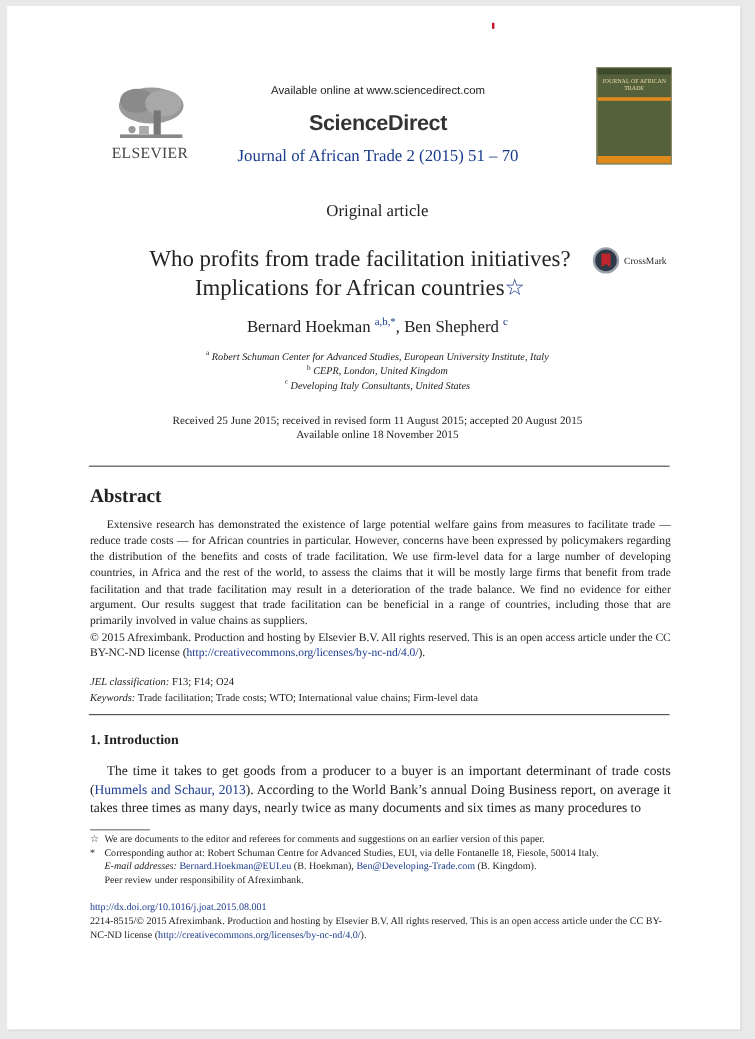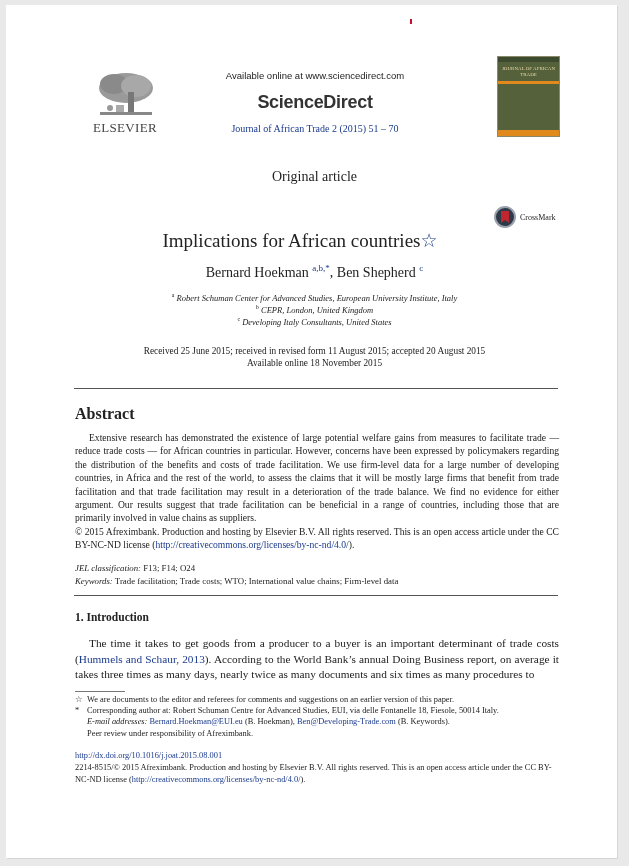--- a/index.html
+++ b/index.html
@@ -13,21 +13,21 @@
   }
   .abs { position:absolute; }
   .red-mark { left:410px; top:19px; width:2px; height:5px; background:#c8102e; }
 
   
   .elsevier-logo { left:64px; top:72px; width:70px; height:64px;margin-left:26px; }
   .elsevier-tree { position:absolute; left:6px; top:0; width:58px; height:46px; }
   .elsevier-text { position:absolute; left:0; top:48px; width:70px; text-align:center; font-size:13px; letter-spacing:0.3px; color:#444; }
   .avail { left:160px; top:70px; width:310px; text-align:center; font-family:"Liberation Sans", sans-serif; font-size:9.5px; color:#222; }
   .sd { left:160px; top:92px; width:310px; text-align:center; font-family:"Liberation Sans", sans-serif; font-weight:bold; font-size:18px; color:#333; letter-spacing:-0.3px; }
-  .jrn { left:160px; top:123px; width:310px; text-align:center; font-size:10px; color:#1a3a8c; }
+  .jrn { left:160px; top:123px; width:310px; text-align:center; font-size:14px; color:#1a3a8c; }
   .cover { left:497px; top:56px; width:61px; height:79px; background:#55613a; border:1px solid #8a8a6a; }
   .cover-top { position:absolute; left:0; top:0; width:100%; height:5px; background:#3d4a2d; }
   .cover-title { position:absolute; left:0; top:9px; width:100%; text-align:center; color:#e8d9a8; font-size:5px; line-height:6px; }
   .cover-band { position:absolute; left:0; top:24px; width:100%; height:3px; background:#e08a1e; }
   .cover-foot { position:absolute; left:0; bottom:0; width:100%; height:6px; background:#e08a1e; }
 
   
   .article-type { left:0; top:169px; width:629px; text-align:center; font-size:14px; color:#222; }
   .title { left:60px; top:205px; width:480px; text-align:center; font-size:19px; line-height:24px; color:#222; }
   .crossmark { left:494px; top:206px; display:flex; align-items:center; }
@@ -78,21 +78,21 @@
 <div class="abs jrn">Journal of African Trade 2 (2015) 51 – 70</div>
 <div class="abs cover">
   <div class="cover-top"></div>
   <div class="cover-title">JOURNAL OF AFRICAN TRADE</div>
   <div class="cover-band"></div>
   <div class="cover-foot"></div>
 </div>
 
 <div class="abs article-type">Original article</div>
 <div class="abs title">
-  <br>
+  <span>Who profits from trade facilitation initiatives?</span><br>
   <span>Implications for African countries</span><span class="link">☆</span>
 </div>
 <div class="abs crossmark">
   <div class="cm-circle">
       <div class="cm-ribbon"></div>
     </div>
   <span class="cm-label">CrossMark</span>
 </div>
 <div class="abs authors">
   <span>Bernard Hoekman</span>
@@ -117,17 +117,17 @@
 <div class="abs hr" style="top:595px"></div>
 
 <div class="abs h-bold" style="top:611px;font-size:11.5px">1. Introduction</div>
 <div class="abs intro-p" style="top:636px">
   <span class="indent" style="display:inline-block;width:14px"></span><span>The time it takes to get goods from a producer to a buyer is an important determinant of trade costs (</span><span class="link">Hummels and Schaur, 2013</span><span>). According to the World Bank’s annual Doing Business report, on average it takes three times as many days, nearly twice as many documents and six times as many procedures to</span>
 </div>
 
 <div class="abs fn-rule"></div>
 <div class="abs fn" style="top:694px"><span class="mk">☆</span><span>We are documents to the editor and referees for comments and suggestions on an earlier version of this paper.</span></div>
 <div class="abs fn" style="top:705px"><span class="mk">*</span><span>Corresponding author at:  Robert Schuman Centre for Advanced Studies, EUI, via delle Fontanelle 18, Fiesole, 50014 Italy.</span></div>
-<div class="abs fn" style="top:716px"><span class="ind"><i>E-mail addresses:</i> <span class="link">Bernard.Hoekman@EUI.eu</span><span> (B. Hoekman), </span><span class="link">Ben@Developing-Trade.com</span><span> (B. Keywords).</span></span></div>
+<div class="abs fn" style="top:716px"><span class="ind"><i>E-mail addresses:</i> <span class="link">Bernard.Hoekman@EUI.eu</span><span> (B. Hoekman), </span><span class="link">Ben@Developing-Trade.com</span><span> (B. Kingdom).</span></span></div>
 <div class="abs fn" style="top:728px"><span class="ind">Peer review under responsibility of Afreximbank.</span></div>
 
 <div class="abs bottom" style="top:750px"><span class="link">http://dx.doi.org/10.1016/j.joat.2015.08.001</span></div>
 <div class="abs bottom" style="top:762px"><span>2214-8515/© 2015 Afreximbank. Production and hosting by Elsevier B.V. All rights reserved.  This is an open access article under the CC BY-NC-ND license (</span><span class="link">http://creativecommons.org/licenses/by-nc-nd/4.0/</span><span>).</span></div>
 
 </body></html>

